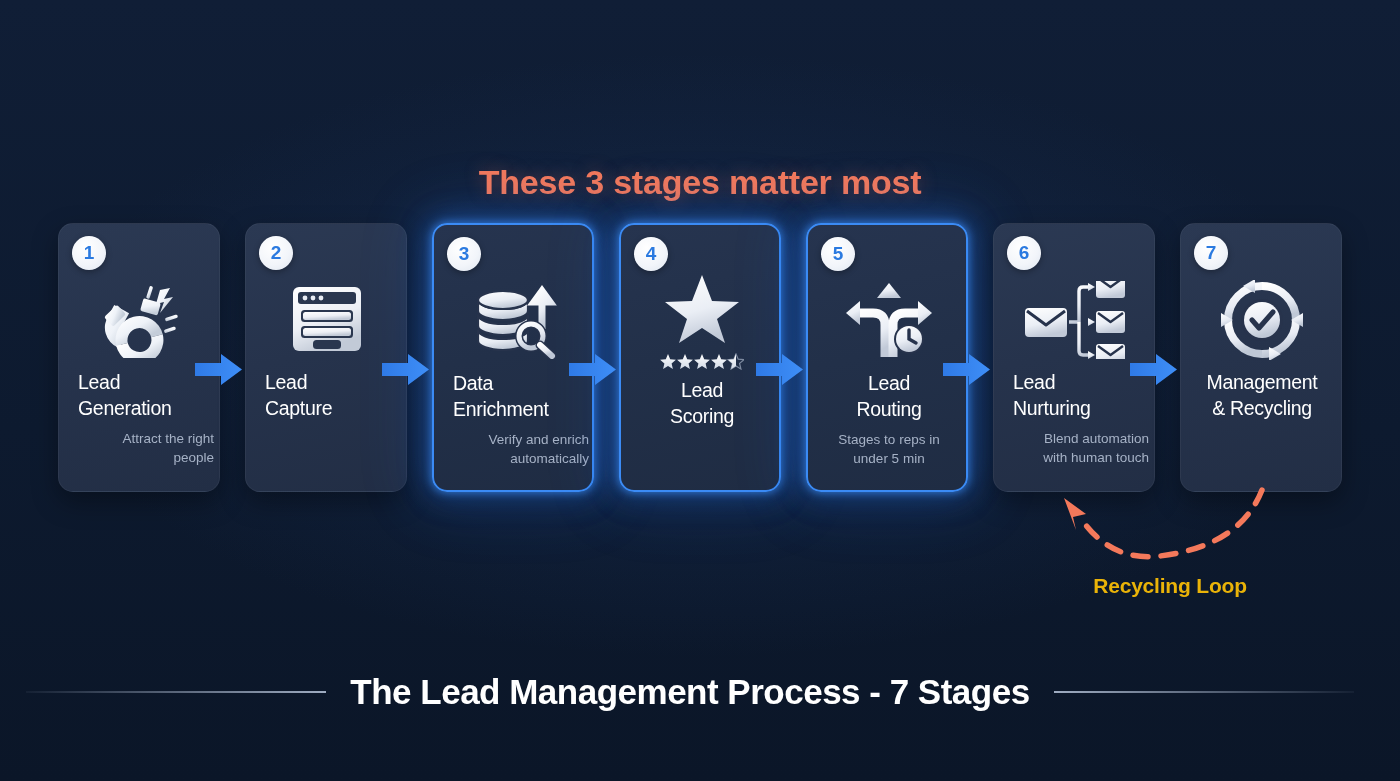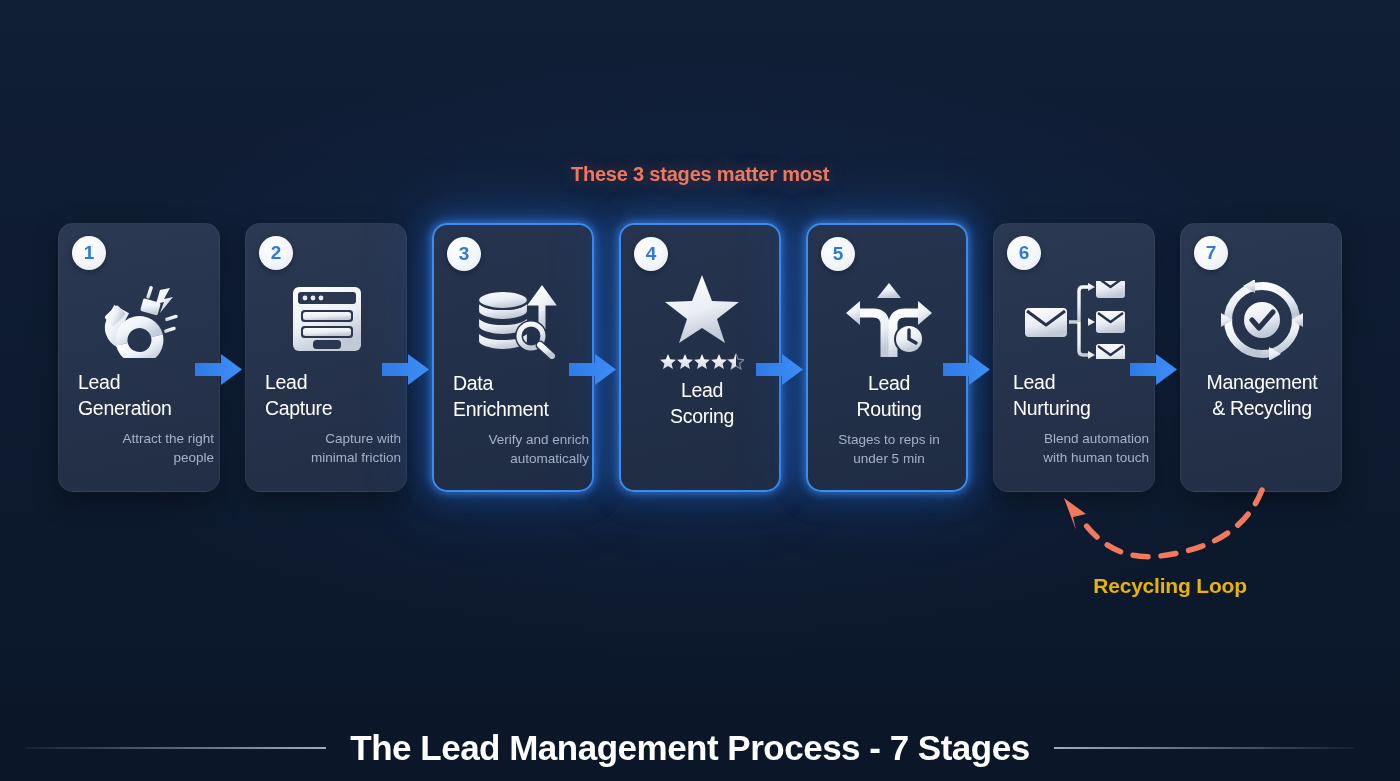--- a/index.html
+++ b/index.html
@@ -22,21 +22,21 @@
       linear-gradient(180deg, #101e36 0%, #0d1a2f 55%, #0b1628 100%);
   }
 
   
   .callout {
     position: absolute;
     top: 163px;
     left: 0;
     width: 1400px;
     text-align: center;
-    font-size: 20px;
+    font-size: 34px;
     font-weight: bold;
     color: #f4795b;
     letter-spacing: -0.2px;
     text-shadow: 0 0 18px rgba(244,121,91,0.35);
   }
 
   
   .cards {
     position: absolute;
     top: 223px;
@@ -152,21 +152,21 @@
     text-align: center;
     font-size: 21px;
     font-weight: bold;
     color: #eab308;
     letter-spacing: -0.2px;
   }
 
   
   .footer {
     position: absolute;
-    top: 720px;
+    top: 664px;
     left: 0;
     width: 1380px;
     height: 56px;
     display: flex;
     align-items: center;
     justify-content: center;
     gap: 24px;
   }
   .rule {
     height: 2px;
@@ -238,21 +238,20 @@
         <circle cx="25" cy="15" r="2.4" fill="#e8ecf3"></circle>
         <circle cx="33" cy="15" r="2.4" fill="#e8ecf3"></circle>
         <rect x="13" y="27" width="52" height="12" rx="3.5" fill="#2a374f"></rect>
         <rect x="15" y="29" width="48" height="8" rx="2.5" fill="url(#wf1)"></rect>
         <rect x="13" y="43" width="52" height="12" rx="3.5" fill="#2a374f"></rect>
         <rect x="15" y="45" width="48" height="8" rx="2.5" fill="url(#wf1)"></rect>
         <rect x="25" y="57" width="28" height="9" rx="3.5" fill="#2a374f"></rect>
       </svg>
     </div>
     <div class="card-title"><span>Lead</span><br><span>Capture</span></div>
-    <div class="card-desc"><span>Capture with</span><br><span>minimal friction</span></div>
   </div>
 
   <div class="card hl" style="left:374px;">
     <div class="badge">3</div>
     <div class="icon-slot">
       <svg width="86" height="76" viewBox="0 0 86 76">
         <defs>
           <linearGradient id="db1" x1="0" y1="0" x2="0.4" y2="1">
             <stop offset="0%" stop-color="#ffffff"></stop>
               <stop offset="60%" stop-color="#e9edf4"></stop>

